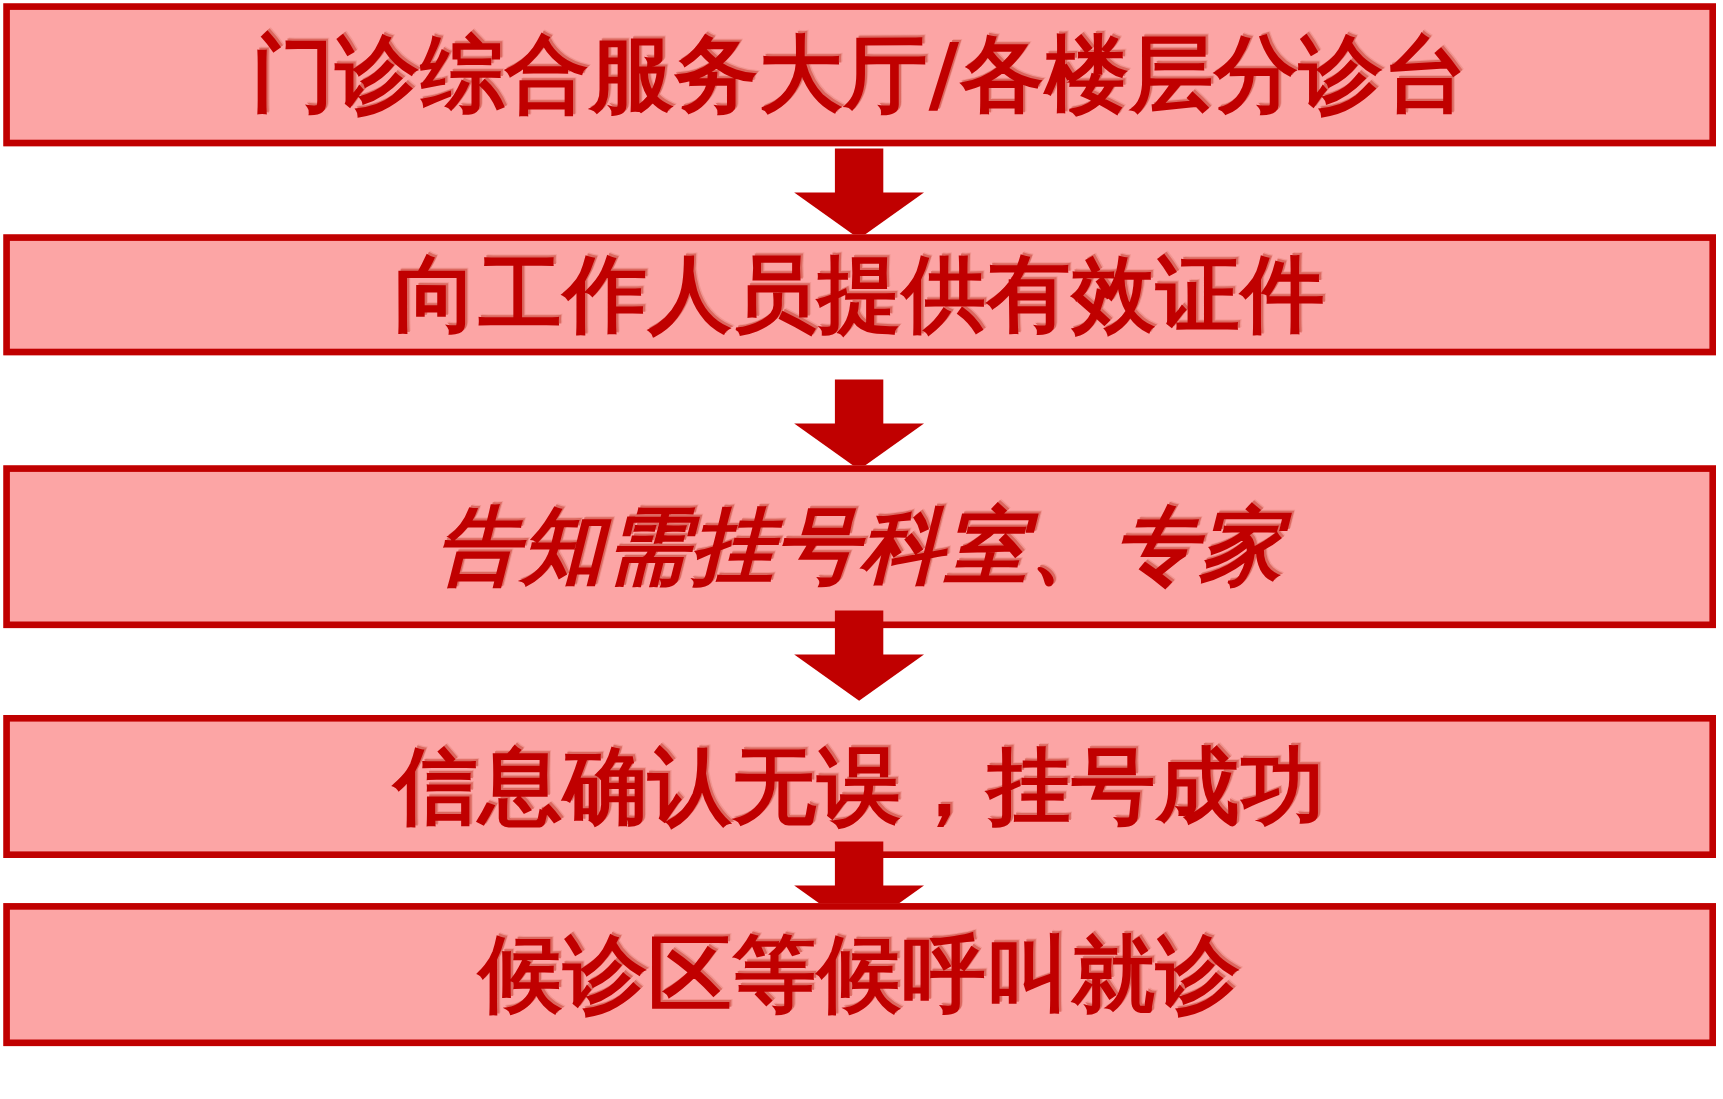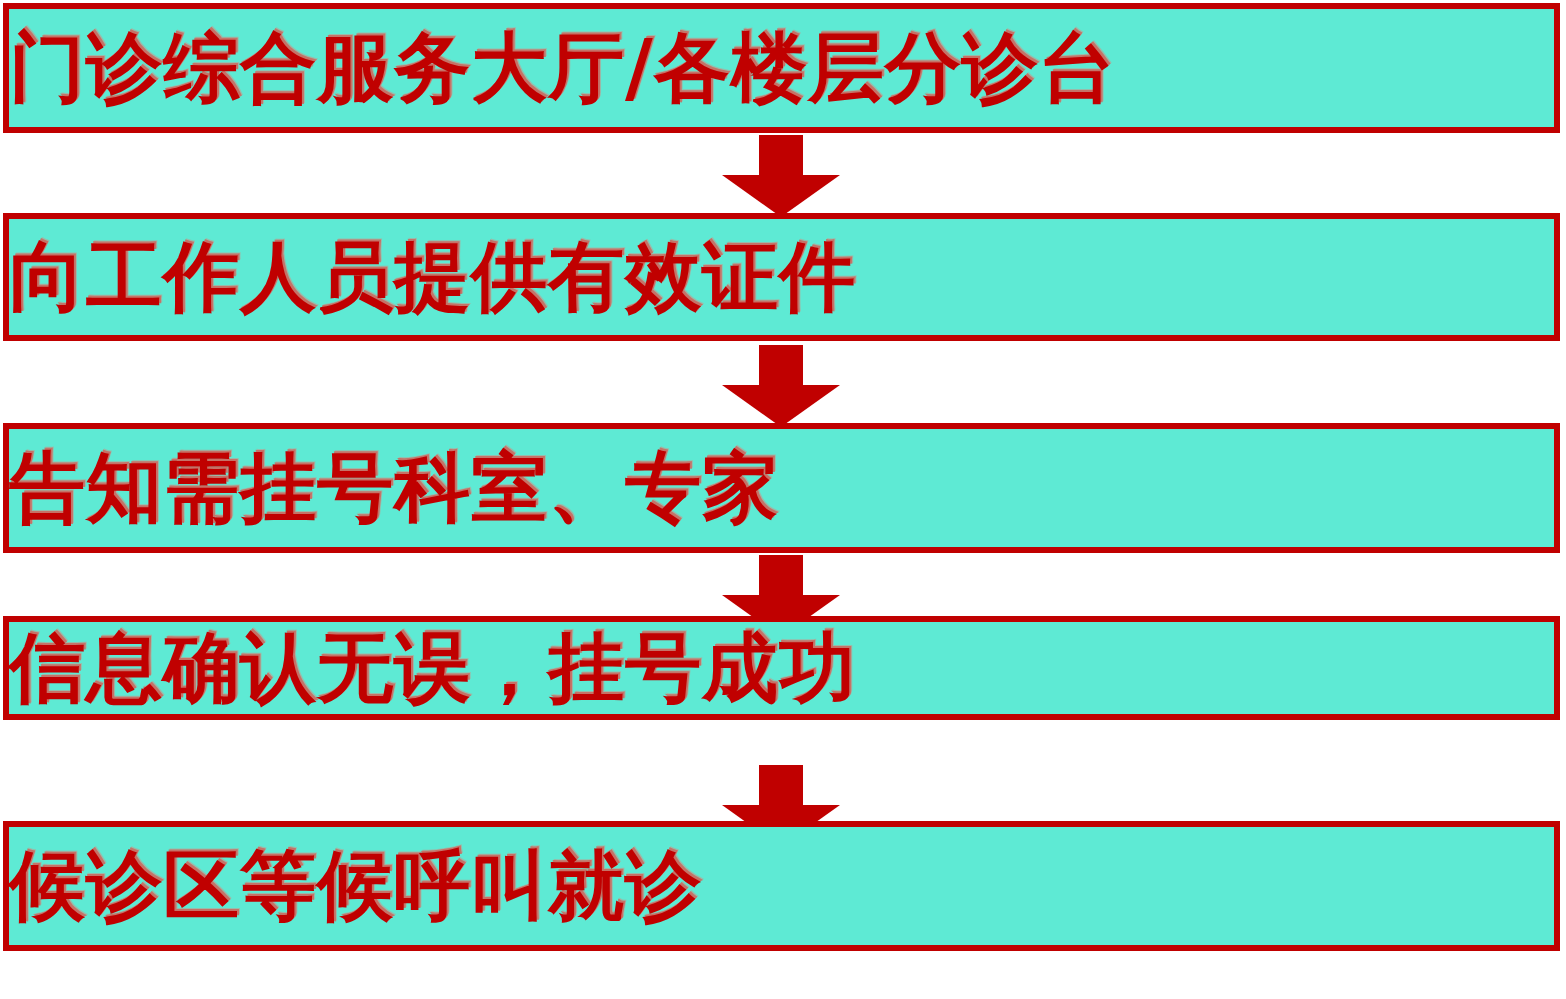--- a/index.html
+++ b/index.html
@@ -20,23 +20,24 @@
     background: #ffffff;
     overflow: hidden;
   }
 
   .flow-step {
     position: absolute;
     left: 3px;
     width: 1557px;
     box-sizing: border-box;
     border: 6px solid #C00000;
-    background: #5eead4;
+    background: #fca5a5;
     display: flex;
     align-items: center;
+    justify-content: center;
   }
 
   .step-label {
     font-family: "DejaVu Serif", "Liberation Serif", serif;
     font-weight: bold;
     font-size: 76px;
     line-height: 1;
     letter-spacing: 1px;
     color: #C00000;
     white-space: nowrap;
@@ -79,39 +80,39 @@
 
   <div class="flow-step" style="top:3px; height:130px;">
     <span class="step-label">门诊综合服务大厅/各楼层分诊台</span>
   </div>
 
   <div class="flow-arrow" style="left:722px; top:135px;">
     <div class="arrow-shaft"></div>
     <div class="arrow-head"></div>
   </div>
 
-  <div class="flow-step" style="top:213px; height:128px;">
+  <div class="flow-step" style="top:213px; height:110px;">
     <span class="step-label">向工作人员提供有效证件</span>
   </div>
 
   <div class="flow-arrow" style="left:722px; top:345px;">
     <div class="arrow-shaft"></div>
     <div class="arrow-head"></div>
   </div>
 
-  <div class="flow-step" style="top:423px; height:130px;">
+  <div class="flow-step" style="top:423px; height:148px;font-style:italic;">
     <span class="step-label">告知需挂号科室、专家</span>
   </div>
 
   <div class="flow-arrow" style="left:722px; top:555px;">
     <div class="arrow-shaft"></div>
     <div class="arrow-head"></div>
   </div>
 
-  <div class="flow-step" style="top:616px; height:104px;">
+  <div class="flow-step" style="top:650px; height:130px;">
     <span class="step-label">信息确认无误，挂号成功</span>
   </div>
 
   <div class="flow-arrow" style="left:722px; top:765px;">
     <div class="arrow-shaft"></div>
     <div class="arrow-head"></div>
   </div>
 
   <div class="flow-step" style="top:821px; height:130px;">
     <span class="step-label">候诊区等候呼叫就诊</span>

